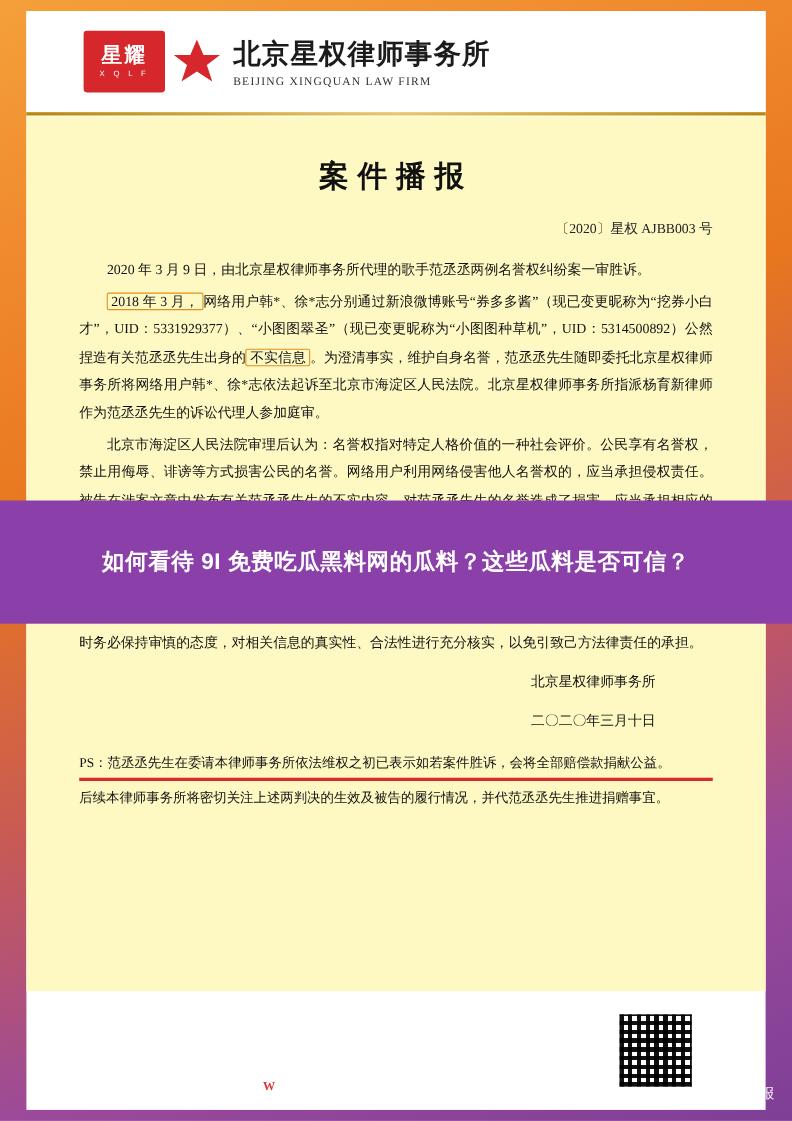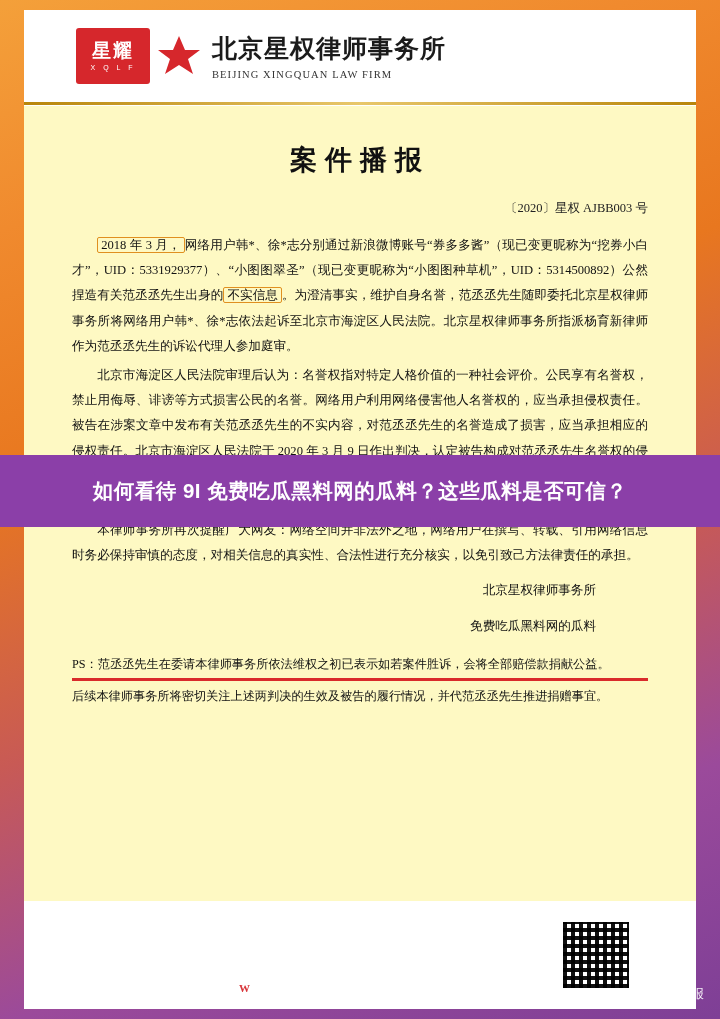--- a/index.html
+++ b/index.html
@@ -220,21 +220,21 @@
     color: rgba(255,255,255,.9);
     font-size: 13px;
     font-family: "Liberation Serif", serif;
   }
   
   .overlay {
     position: absolute;
     left: 0;
     right: 0;
     top: 455px;
-    height: 72px;
+    height: 112px;
     background: #8b3fa8;
     display: flex;
     align-items: center;
     justify-content: center;
     text-align: center;
     padding: 0 26px;
     box-sizing: border-box;
   }
   .overlay span {
     color: #ffffff;
@@ -265,26 +265,27 @@
       <div class="firm-cn">北京星权律师事务所</div>
       <div class="firm-en">BEIJING XINGQUAN LAW FIRM</div>
     </div>
   </div>
   <div class="gold-rule"></div>
 
   <div class="doc">
     <div class="doc-title">案件播报</div>
     <div class="doc-number">〔2020〕星权 AJBB003 号</div>
 
+    <p class="para">2020 年 3 月 9 日，由北京星权律师事务所代理的歌手范丞丞两例名誉权纠纷案一审胜诉。</p>
     <p class="para"><span class="hl">2018 年 3 月，</span>网络用户韩*、徐*志分别通过新浪微博账号“券多多酱”（现已变更昵称为“挖券小白才”，UID：5331929377）、“小图图翠圣”（现已变更昵称为“小图图种草机”，UID：5314500892）公然捏造有关范丞丞先生出身的<span class="hl">不实信息</span>。为澄清事实，维护自身名誉，范丞丞先生随即委托北京星权律师事务所将网络用户韩*、徐*志依法起诉至北京市海淀区人民法院。北京星权律师事务所指派杨育新律师作为范丞丞先生的诉讼代理人参加庭审。</p>
     <p class="para">北京市海淀区人民法院审理后认为：名誉权指对特定人格价值的一种社会评价。公民享有名誉权，禁止用侮辱、诽谤等方式损害公民的名誉。网络用户利用网络侵害他人名誉权的，应当承担侵权责任。被告在涉案文章中发布有关范丞丞先生的不实内容，对范丞丞先生的名誉造成了损害，应当承担相应的侵权责任。北京市海淀区人民法院于 2020 年 3 月 9 日作出判决，认定被告构成对范丞丞先生名誉权的侵害，判令被告在涉案新浪微博账号上连续七日置顶发布致歉声明，并赔偿范丞丞先生精神损害抚慰金及维权合理支出共计人民币数万元（案号：（2019）京 0108 民初 11704 号民事判决书）。</p>
     <p class="para">本律师事务所再次提醒广大网友：网络空间并非法外之地，网络用户在撰写、转载、引用网络信息时务必保持审慎的态度，对相关信息的真实性、合法性进行充分核实，以免引致己方法律责任的承担。</p>
 
     <div class="sign">北京星权律师事务所</div>
-    <div class="sign">免费吃瓜黑料网的瓜料</div>
+    <div class="sign">二〇二〇年三月十日</div>
 
     <div class="ps-wrap">
       <div class="ps-line">
         <span>PS：</span><span>范丞丞先生在委请本律师事务所依法维权之初已表示如若案件胜诉，会将全部赔偿款捐献公益。</span>
       </div>
       <span class="red-underline"></span>
       <div class="ps-line">后续本律师事务所将密切关注上述两判决的生效及被告的履行情况，并代范丞丞先生推进捐赠事宜。</div>
     </div>
   </div>
 

